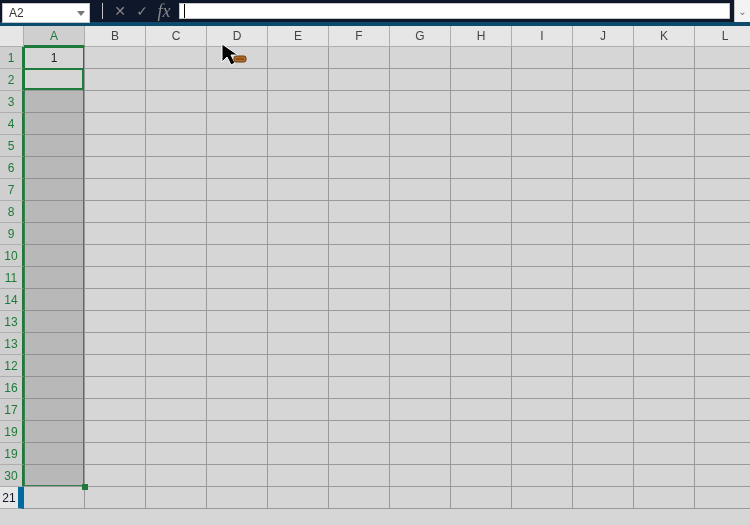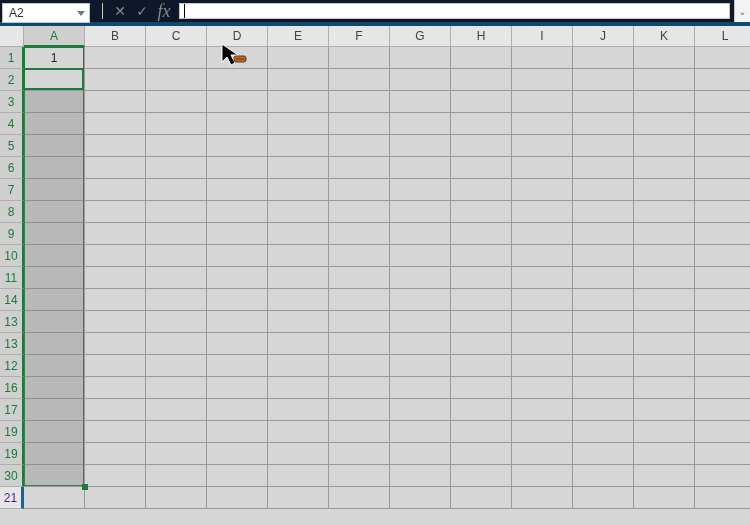--- a/index.html
+++ b/index.html
@@ -118,27 +118,27 @@
     color: #1e7a3a;
   }
   .row-headers {
     position: absolute;
     left: 0; top: 21px;
     width: 24px;
   }
   .row-h {
     width: 24px; height: 22px;
     background: #e6e6e6;
-    border-right: 3px solid #0369a1;
+    border-right: 6px solid #0369a1;
     border-bottom: 1px solid #aeaeae;
     display: flex;
     align-items: center;
     justify-content: center;
     font-size: 12px;
-    color: #4c1d95;
+    color: #0f172a;
   }
   .row-h.sel {
     background: #cfcfcf;
     border-right: 2px solid #1e7a3a;
     color: #1e7a3a;
   }
 
   .cells {
     position: absolute;
     left: 24px; top: 21px;

